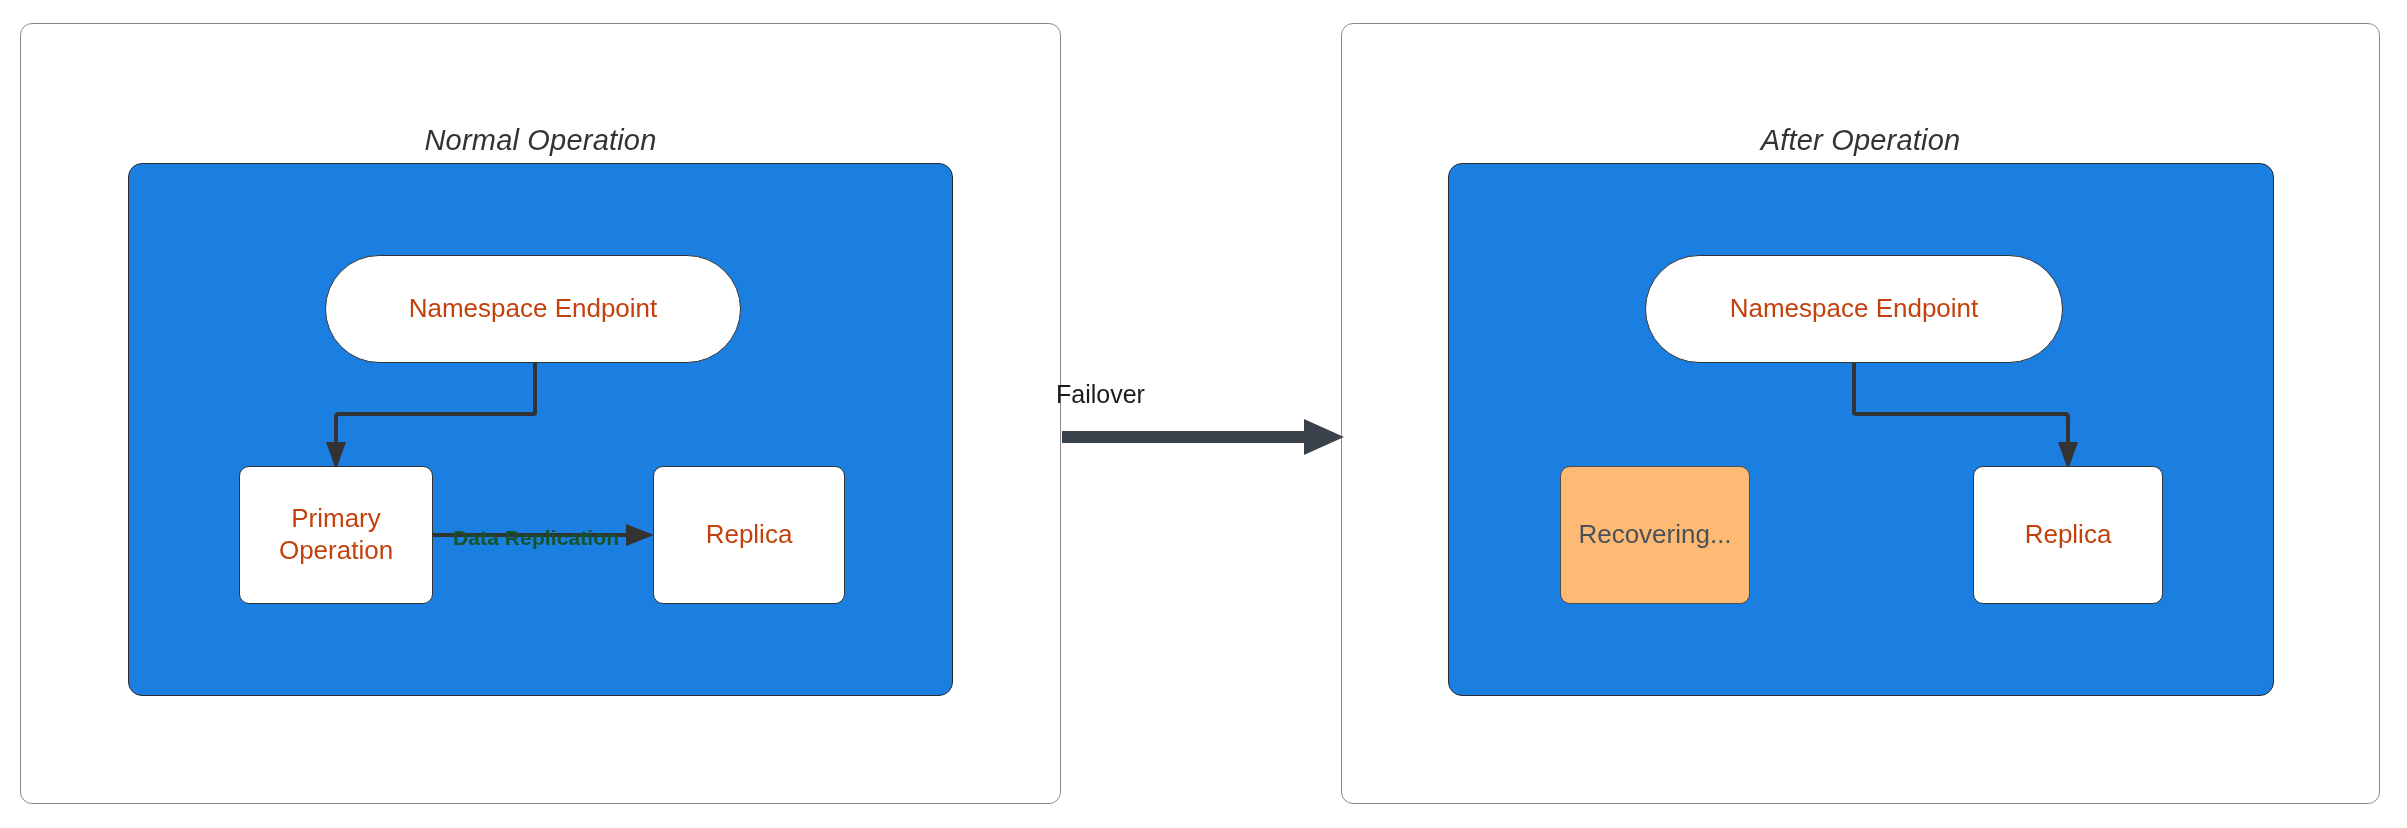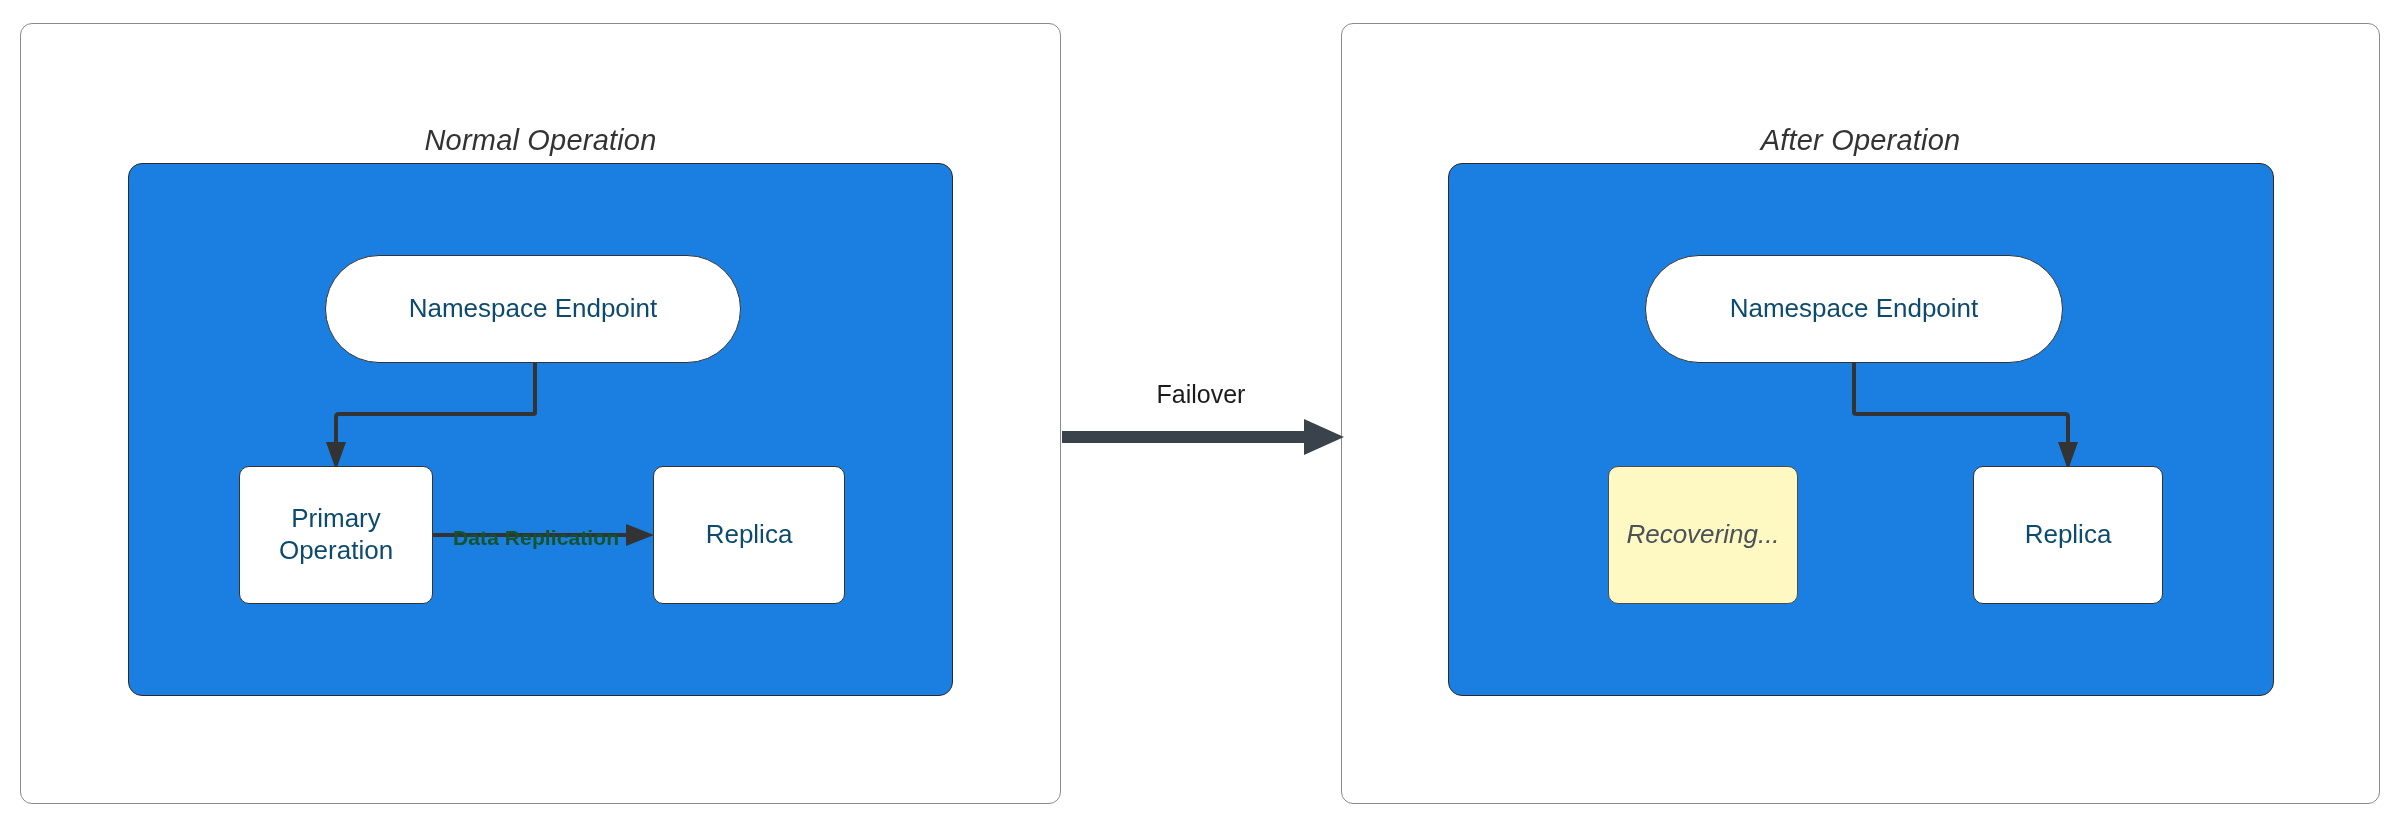--- a/index.html
+++ b/index.html
@@ -47,33 +47,31 @@
   #blue-right{ left:1448px; top:163px; width:826px; height:533px; }
 
   
   .node{
     position:absolute;
     box-sizing:border-box;
     display:flex;align-items:center;justify-content:center;
     text-align:center;
     background:#ffffff;
     border:1.8px solid #333333;
-    color:#0c4a6e;
+    color:#c2410c;
     font-size:26px;
     line-height:1.22;
     z-index:3;
   }
   .node.pill{ border-radius:120px; }
   .node.rect{ border-radius:10px; }
   .node.ghost{
-    background:#fef9c3;
+    background:#fdba74;
     border:1.8px solid #4d4d4d;
     color:#4b5159;
-    font-style:italic;
-    margin-left:48px;
   }
   .node span{pointer-events:none;}
 
   
   #node-endpoint-left{ left:325px; top:255px; width:416px; height:108px; }
   #node-primary     { left:239px; top:466px; width:194px; height:138px; }
   #node-replica-left{ left:653px; top:466px; width:192px; height:138px; }
 
   
   #node-endpoint-right{ left:1645px; top:255px; width:418px; height:108px; }
@@ -93,21 +91,21 @@
     color:#14532d;
     white-space:nowrap;
     z-index:4;
     letter-spacing:.1px;
   }
   #label-data-replication{ left:453px; top:526px; }
 
   
   .failover-wrap{position:absolute;left:1056px;top:380px;width:290px;height:90px;z-index:5;}
   .failover-label{
-    position:absolute;left:0;top:0;width:290px;text-align:center;
+    position:absolute;left:0;top:0;width:290px;
     font-size:25px;color:#1b1b1b;white-space:nowrap;
   }
   .failover-arrow{position:absolute;left:0;top:33px;width:290px;height:48px;overflow:visible;}
   .failover-arrow .bar{fill:#3a424c;}
 </style>
 </head>
 <body>
 
 <div class="canvas">
 

